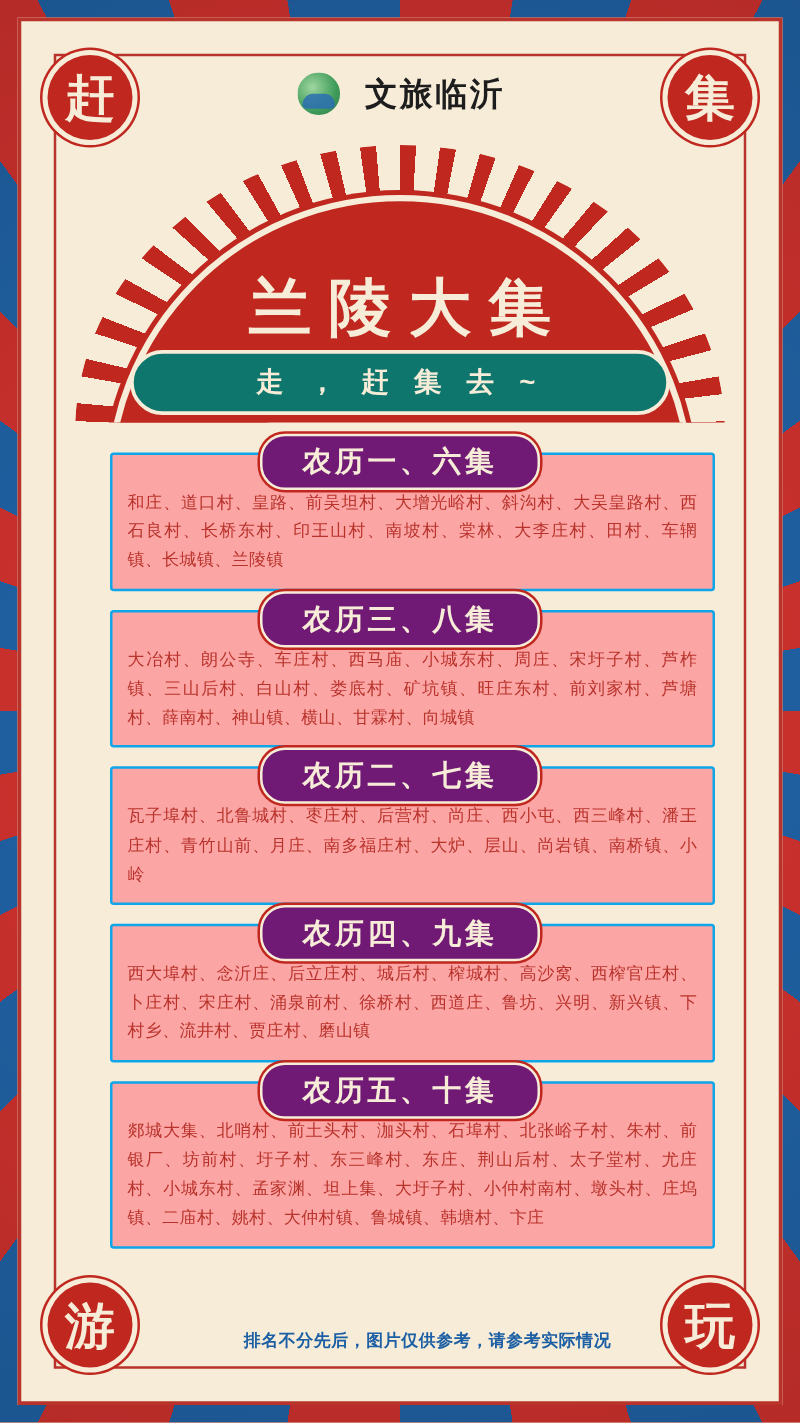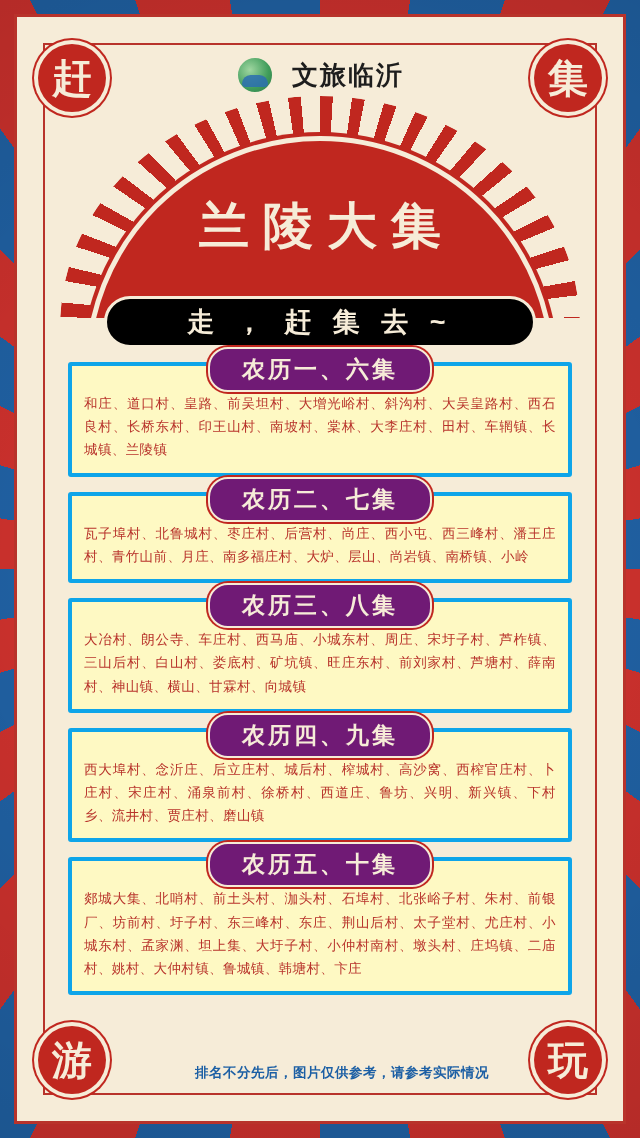--- a/index.html
+++ b/index.html
@@ -57,21 +57,21 @@
     position:relative;overflow:hidden;border:2px solid #f6ecd8;
   }
   #brand-logo:after{
     content:"";position:absolute;left:4px;bottom:5px;width:26px;height:12px;
     background:#2b6fb0;border-radius:10px 10px 4px 4px;opacity:.85;
   }
   #brand-text{font-size:26px;font-weight:bold;color:#1d1d1d;letter-spacing:2px;}
 
   
   #arch-wrap{
-    position:absolute;top:88px;left:50%;transform:translateX(-50%);
+    position:absolute;top:108px;left:50%;transform:translateX(-50%);
     width:520px;height:230px;overflow:hidden;z-index:4;font-family:Liberation Serif, serif;
   }
   #rays{
     position:absolute;left:50%;top:8px;transform:translateX(-50%);
     width:520px;height:460px;border-radius:50%;
     background:repeating-conic-gradient(from 200deg at 50% 50%,
       #c0271f 0deg 3.2deg, rgba(0,0,0,0) 3.2deg 8deg);
     -webkit-mask-image:radial-gradient(circle at 50% 50%, rgba(0,0,0,0) 30%, #000 31%, #000 100%);
     mask-image:radial-gradient(circle at 50% 50%, rgba(0,0,0,0) 30%, #000 31%, #000 100%);
   }
@@ -84,37 +84,38 @@
     box-shadow:0 0 0 4px #c0271f;
   }
   #arch-title{
     position:absolute;left:0;right:0;top:52px;
     text-align:center;color:#f6ecd8;
     font-size:50px;font-weight:bold;letter-spacing:14px;
     text-indent:14px;
   }
   
   #banner{
-    position:absolute;top:296px;left:50%;transform:translateX(-50%);
+    position:absolute;top:280px;left:50%;transform:translateX(-50%);
     width:432px;height:52px;border-radius:26px;
-    background:#000000;border:3px solid #f6ecd8;
+    background:#0f766e;border:3px solid #f6ecd8;
     display:flex;align-items:center;justify-content:center;
-    color:#f6ecd8;font-size:27px;font-weight:bold;letter-spacing:7px;
+    color:#f6ecd8;font-size:22px;font-weight:bold;letter-spacing:7px;
     z-index:5;box-sizing:border-box;
   }
 
   
   #sections{
     position:absolute;top:362px;left:68px;right:68px;z-index:5;
   }
   .section{position:relative;margin-bottom:15px;}
   .sec-box{
-    border:4px solid #0ea5e9;border-radius:3px;
+    border:2px solid #0ea5e9;border-radius:3px;
     padding:26px 12px 11px 12px;
-    background:#fef9c3;
+    background:#fca5a5;
+    margin-left:20px;
   }
   .sec-title{
     position:absolute;left:50%;top:-15px;transform:translateX(-50%);
     background:#701a75;color:#f6ecd8;
     border-radius:20px;
     padding:5px 32px;
     font-size:23px;font-weight:bold;letter-spacing:3px;
     white-space:nowrap;
     border:2px solid #f6ecd8;
     box-shadow:0 0 0 2px #c0271f;
@@ -169,34 +170,34 @@
 <div id="sections">
 
   <div class="section">
     <div class="sec-title">农历一、六集</div>
     <div class="sec-box">
       <div class="sec-body">和庄、道口村、皇路、前吴坦村、大增光峪村、斜沟村、大吴皇路村、西石良村、长桥东村、印王山村、南坡村、棠林、大李庄村、田村、车辋镇、长城镇、兰陵镇</div>
     </div>
   </div>
 
   <div class="section">
+    <div class="sec-title">农历三、八集</div>
+    <div class="sec-box">
+      <div class="sec-body">大冶村、朗公寺、车庄村、西马庙、小城东村、周庄、宋圩子村、芦柞镇、三山后村、白山村、娄底村、矿坑镇、旺庄东村、前刘家村、芦塘村、薛南村、神山镇、横山、甘霖村、向城镇</div>
+    </div>
+  </div>
+
+  <div class="section">
     <div class="sec-title">农历二、七集</div>
     <div class="sec-box">
       <div class="sec-body">瓦子埠村、北鲁城村、枣庄村、后营村、尚庄、西小屯、西三峰村、潘王庄村、青竹山前、月庄、南多福庄村、大炉、层山、尚岩镇、南桥镇、小岭</div>
     </div>
   </div>
 
   <div class="section">
-    <div class="sec-title">农历三、八集</div>
-    <div class="sec-box">
-      <div class="sec-body">大冶村、朗公寺、车庄村、西马庙、小城东村、周庄、宋圩子村、芦柞镇、三山后村、白山村、娄底村、矿坑镇、旺庄东村、前刘家村、芦塘村、薛南村、神山镇、横山、甘霖村、向城镇</div>
-    </div>
-  </div>
-
-  <div class="section">
     <div class="sec-title">农历四、九集</div>
     <div class="sec-box">
       <div class="sec-body">西大埠村、念沂庄、后立庄村、城后村、榨城村、高沙窝、西榨官庄村、卜庄村、宋庄村、涌泉前村、徐桥村、西道庄、鲁坊、兴明、新兴镇、下村乡、流井村、贾庄村、磨山镇</div>
     </div>
   </div>
 
   <div class="section">
     <div class="sec-title">农历五、十集</div>
     <div class="sec-box">
       <div class="sec-body">郯城大集、北哨村、前土头村、泇头村、石埠村、北张峪子村、朱村、前银厂、坊前村、圩子村、东三峰村、东庄、荆山后村、太子堂村、尤庄村、小城东村、孟家渊、坦上集、大圩子村、小仲村南村、墩头村、庄坞镇、二庙村、姚村、大仲村镇、鲁城镇、韩塘村、卞庄</div>

